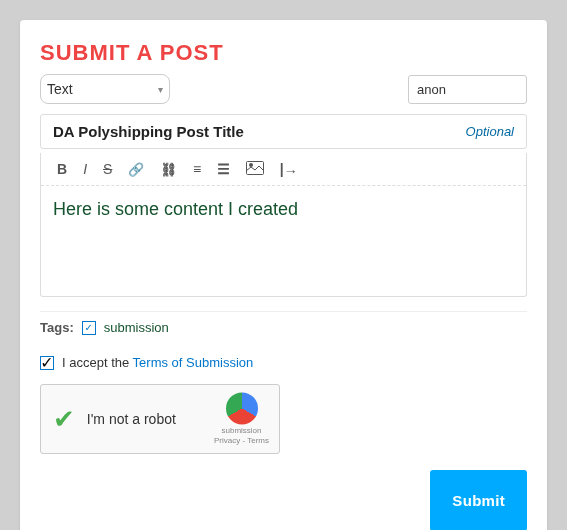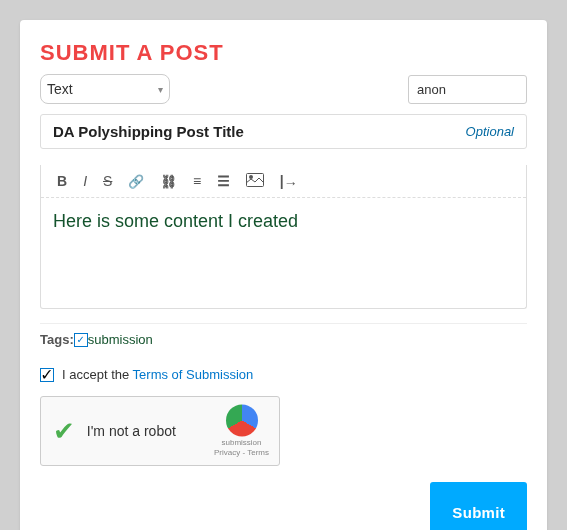--- a/index.html
+++ b/index.html
@@ -59,21 +59,21 @@
       padding: 6px 8px;
       font-size: 13px;
       color: #333;
       width: 119px;
     }
     .email-input { width: 120px; }
     .title-row {
       border: 1px solid #ddd;
       border-radius: 3px;
       padding: 8px 12px;
-      margin-bottom: 16px;
+      margin-bottom: 4px;
       display: flex;
       align-items: center;
       justify-content: space-between;
     }
     .post-title {
       font-size: 15px;
       font-weight: bold;
       color: #222;
     }
     .optional-label {
@@ -109,21 +109,21 @@
     .content-area {
       min-height: 110px;
       padding: 10px 12px;
       font-size: 18px;
       color: #14532d;
       line-height: 1.5;
     }
     .tags-row {
       display: flex;
       align-items: center;
-      gap: 0;
+      gap: 8px;
       padding: 8px 0 10px 0;
       border-top: 1px solid #eee;
       margin-bottom: 10px;
     }
     .tags-label {
       font-size: 13px;
       color: #555;
       font-weight: bold;
     }
     .tag-checkbox {

